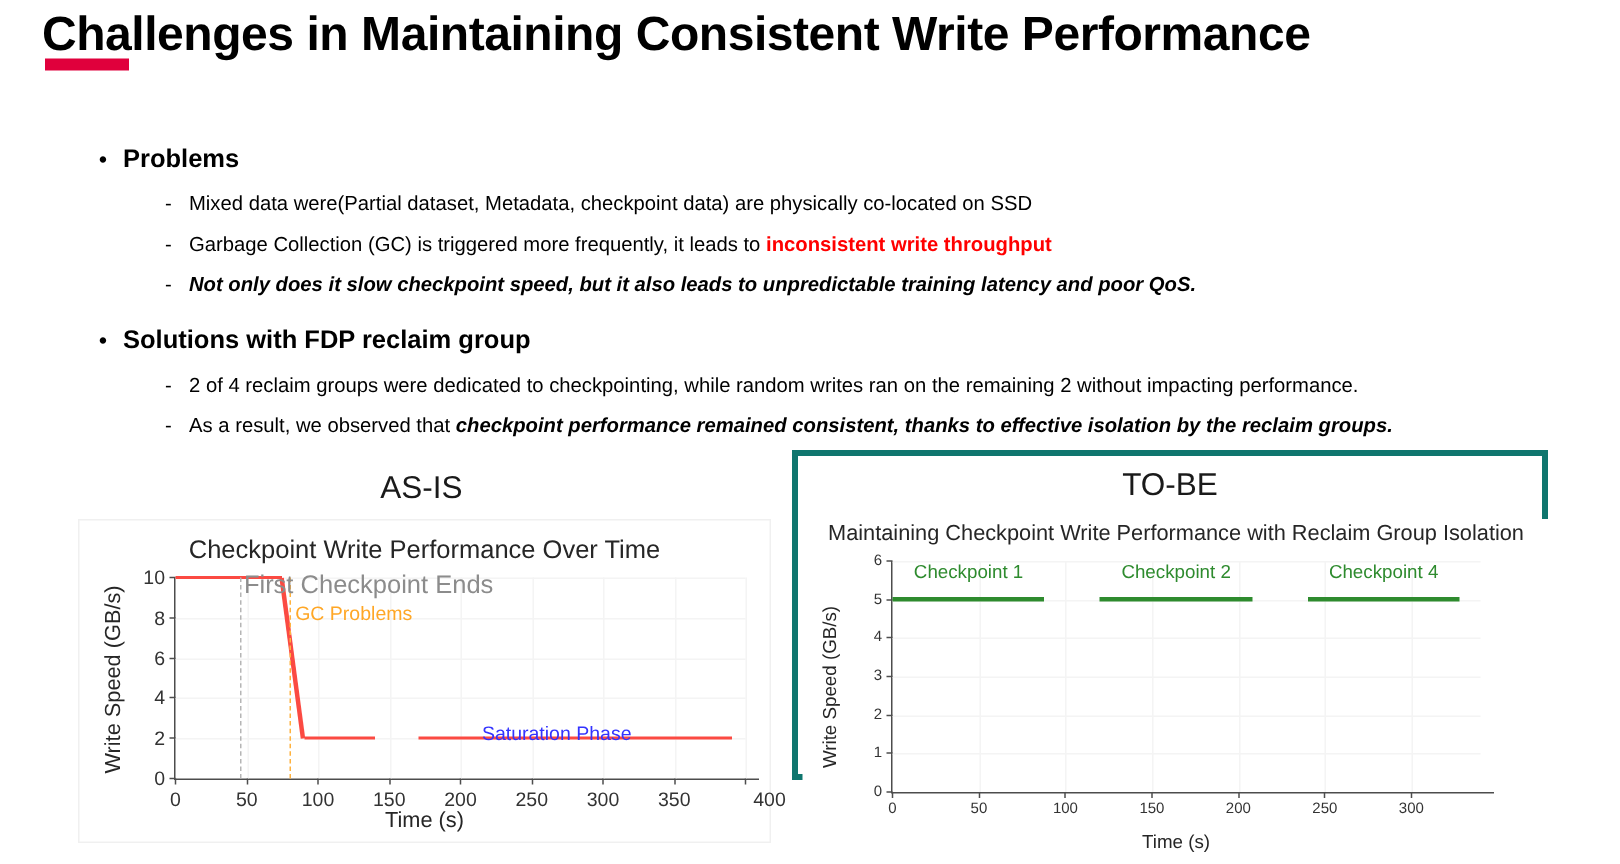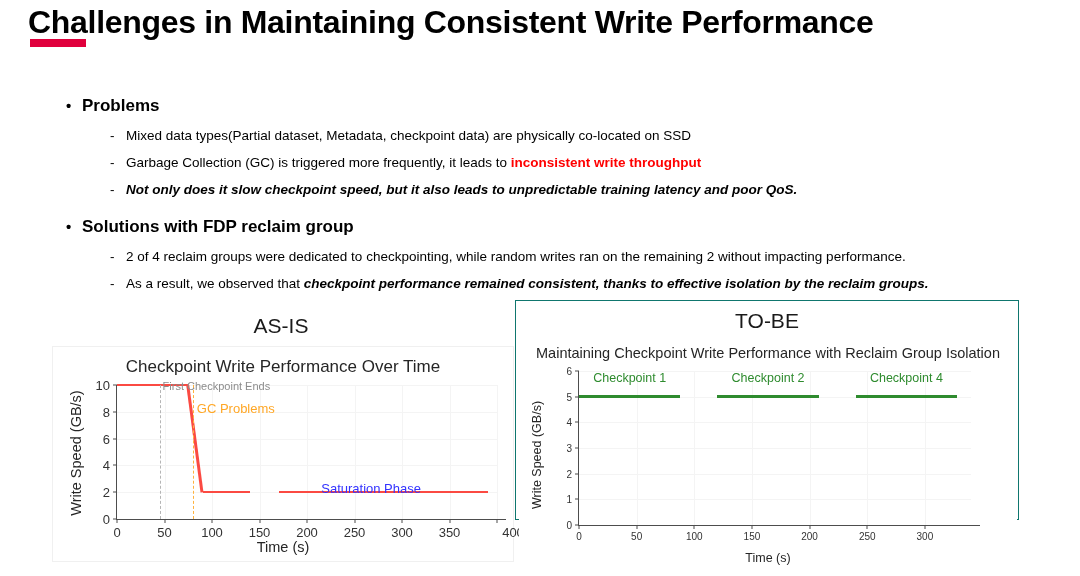--- a/index.html
+++ b/index.html
@@ -79,22 +79,22 @@
     font-weight: bold;
     font-style: italic;
   }
 
   
   .panel {
     position: absolute;
     box-sizing: border-box;
   }
   #panel-as-is  { left: 46px;  top: 310px; width: 470px; height: 250px; }
-  #panel-to-be  { left: 515px; top: 300px; width: 504px; height: 220px;
-                  border: 1px solid #0f766e; }
+  #panel-to-be  { left: 528px; top: 300px; width: 504px; height: 220px;
+                  border: 4px solid #0f766e; }
 
   .panel-heading {
     position: absolute;
     width: 100%;
     text-align: center;
     font-size: 21px;
     font-weight: normal;
     color: #1a1a1a;
   }
   #panel-as-is .panel-heading { top: 4px; }
@@ -233,21 +233,21 @@
 
 <div class="body-area">
 
   <div class="l1">
     <span class="dot">•</span>
     <span>Problems</span>
   </div>
   <div class="gap-md"></div>
   <div class="l2">
     <span class="dash">-</span>
-    <span><span>Mixed data types(Partial dataset, Metadata, checkpoint data) are physically co-located on SSD</span></span>
+    <span><span>Mixed data were(Partial dataset, Metadata, checkpoint data) are physically co-located on SSD</span></span>
   </div>
   <div class="gap-sm"></div>
   <div class="l2">
     <span class="dash">-</span>
     <span><span>Garbage Collection (GC) is triggered more frequently, it leads to </span><span class="em-red">inconsistent write throughput</span></span>
   </div>
   <div class="gap-sm"></div>
   <div class="l2">
     <span class="dash">-</span>
     <span class="bi">Not only does it slow checkpoint speed, but it also leads to unpredictable training latency and poor QoS.</span>
@@ -333,21 +333,21 @@
           <div class="seg-red" style="background: rgb(251, 74, 66); left: 0px; top: -1.25px; width: 71.25px; height: 2.5px; transform-origin: 0px 50%; transform: rotate(0rad);"></div>
           <div class="seg-red" style="background: rgb(251, 74, 66); left: 71.25px; top: -1.25px; width: 108.143px; height: 2.5px; transform-origin: 0px 50%; transform: rotate(1.43864rad);"></div>
           <div class="seg-red" style="background: rgb(251, 74, 66); left: 85.5px; top: 105.95px; width: 47.5px; height: 2.5px; transform-origin: 0px 50%; transform: rotate(0rad);"></div>
           <div class="seg-red" style="background: rgb(251, 74, 66); left: 161.5px; top: 105.95px; width: 209px; height: 2.5px; transform-origin: 0px 50%; transform: rotate(0rad);"></div>
         </div>
       <div id="asis-vlines">
           <div class="vline-dashed" style="left: 42.75px;"></div>
           <div class="vline-dashed orange" style="left: 76px;"></div>
         </div>
       <div id="asis-annots">
-          <div class="annot" style="left: 45.6px; top: -5.36px; color: rgb(140, 140, 140); font-size: 11px;">First Checkpoint Ends</div>
+          <div class="annot" style="left: 45.6px; top: -5.36px; color: rgb(140, 140, 140); font-size: 17px;">First Checkpoint Ends</div>
           <div class="annot" style="left: 79.8px; top: 16.08px; color: rgb(255, 167, 38); font-size: 13px;">GC Problems</div>
           <div class="annot" style="left: 204.25px; top: 96.48px; color: rgb(51, 51, 255); font-size: 13px;">Saturation Phase</div>
         </div>
     </div>
   </div>
 </div>
 
 <div class="panel" id="panel-to-be">
   <div class="panel-heading">TO-BE</div>
 

